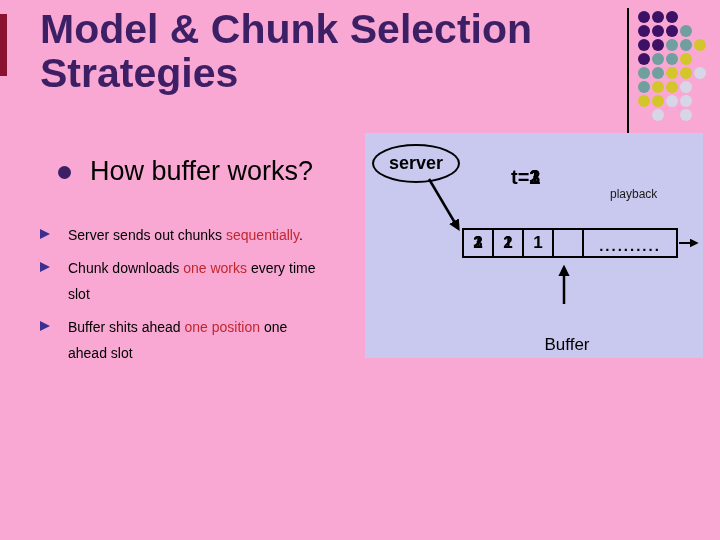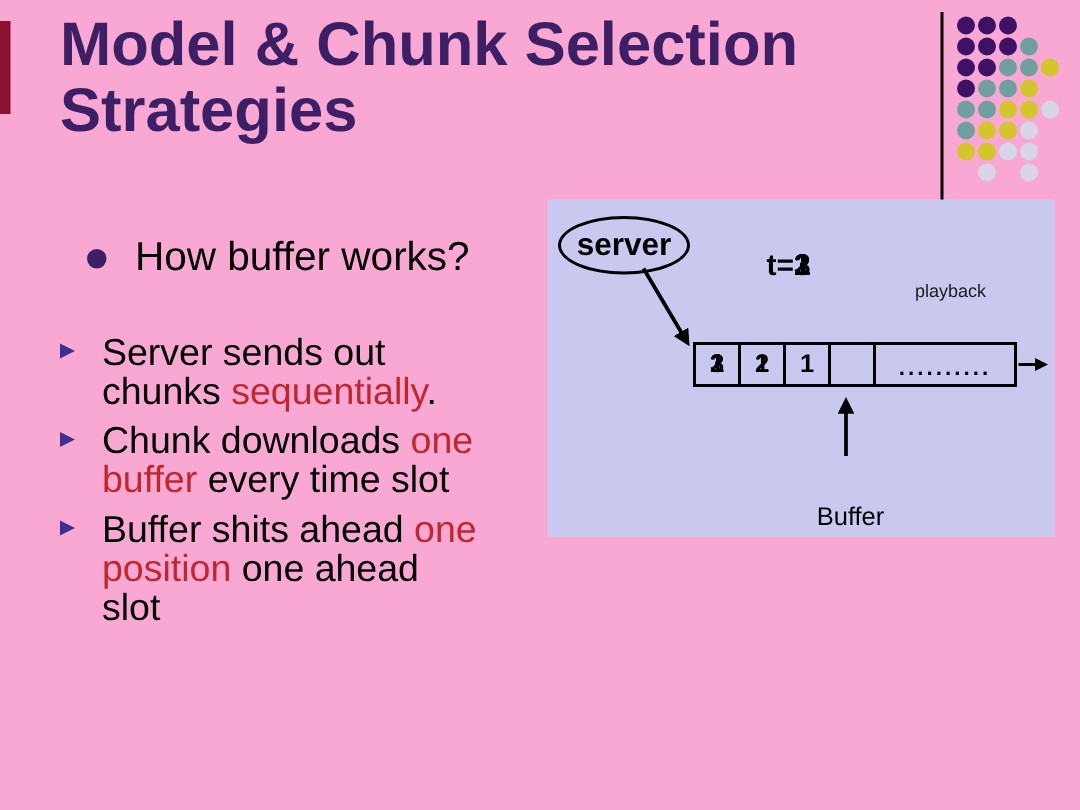--- a/index.html
+++ b/index.html
@@ -20,30 +20,30 @@
   .main-bullet{position:absolute;left:58px;top:140px;display:flex;align-items:flex-start;margin-top:16px;}
   .main-dot{width:13px;height:13px;border-radius:50%;background:var(--title-color);
             margin-top:10px;margin-right:19px;flex:none;}
   .main-text{font-size:27px;color:#000;}
 
   .bullets{position:absolute;left:40px;top:222px;width:300px;}
   .bullet{display:flex;margin-bottom:7px;}
   .b-arrow{flex:none;width:28px;padding-top:7px;}
   .b-arrow i{display:block;width:0;height:0;border-left:10px solid var(--arrow-color);
              border-top:5px solid transparent;border-bottom:5px solid transparent;}
-  .b-text{width:252px;font-size:25px;line-height:26px;color:#000;}
+  .b-text{width:252px;font-size:14px;line-height:26px;color:#000;}
   .red{color:var(--red);}
 
   .diagram{position:absolute;left:365px;top:133px;width:338px;height:225px;background:var(--box-bg);}
   .arrows{position:absolute;left:0;top:0;}
 
   .server{position:absolute;left:7px;top:11px;width:84px;height:35px;
           border:2px solid #000;border-radius:50%;
           display:flex;align-items:center;justify-content:center;
-          font-weight:bold;font-size:21px;color:#000;}
+          font-weight:bold;font-size:18px;color:#000;}
 
   .time{position:absolute;left:146px;top:33px;font-weight:bold;font-size:20px;color:#000;}
   .time .stack{position:relative;display:inline-block;width:12px;height:22px;vertical-align:top;}
   .time .stack span{position:absolute;left:0;top:0;}
 
   .playback{position:absolute;left:245px;top:54px;font-size:12px;color:#1a1a1a;}
 
   .brow{position:absolute;left:97px;top:95px;width:216px;height:30px;
         border:2px solid #000;display:flex;box-sizing:border-box;}
   .bcell{width:30px;flex:none;border-right:2px solid #000;position:relative;box-sizing:border-box;}
@@ -118,21 +118,21 @@
       <div class="bullet">
         <span class="b-arrow">
           <i></i>
         </span>
         <span class="b-text"><span>Server sends out chunks </span><span class="red">sequentially</span><span>.</span></span>
       </div>
       <div class="bullet">
         <span class="b-arrow">
           <i></i>
         </span>
-        <span class="b-text"><span>Chunk downloads </span><span class="red">one buffer</span><span> every time slot</span></span>
+        <span class="b-text"><span>Chunk downloads </span><span class="red">one works</span><span> every time slot</span></span>
       </div>
       <div class="bullet">
         <span class="b-arrow">
           <i></i>
         </span>
         <span class="b-text"><span>Buffer shits ahead </span><span class="red">one position</span><span> one ahead slot</span></span>
       </div>
     </div>
 
   <div class="diagram">

